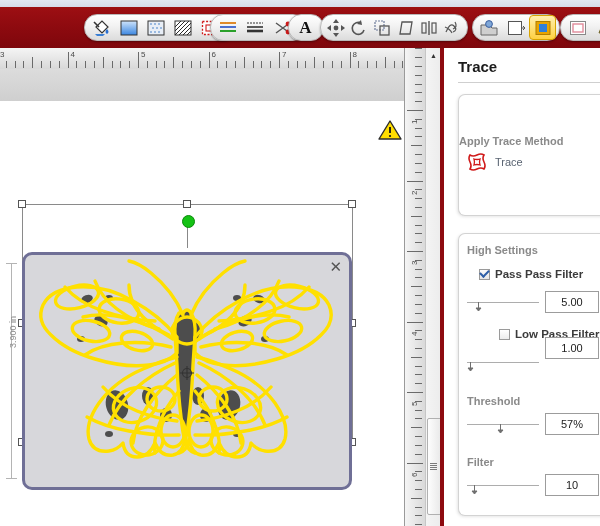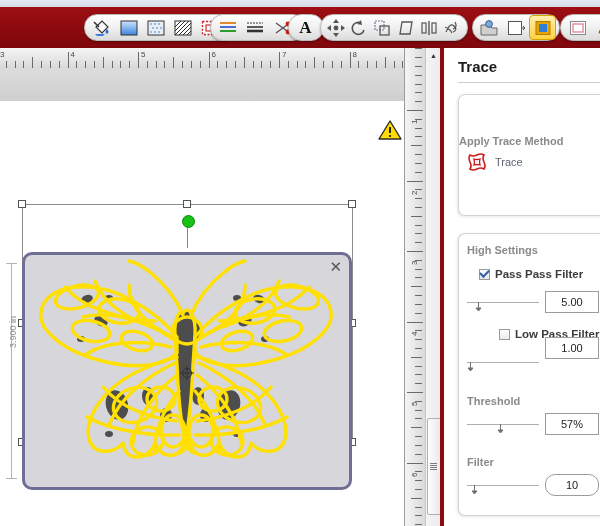--- a/index.html
+++ b/index.html
@@ -613,17 +613,17 @@
 
       <div class="sectlbl" style="left:8px;top:222px;">Filter</div>
       <div class="slider" style="left:8px;top:245px;width:72px;">
         <div class="strack" style="width:72px;"></div>
         <div class="sthumb" style="left:4px;">
           <svg width="7" height="10" viewBox="0 0 7 10">
               <path d="M3.5 0 v6 M1 6 h5 l-2.5 3z" stroke="#6f6f6f" fill="#6f6f6f"></path>
             </svg>
         </div>
       </div>
-      <div class="spin" style="left:86px;top:240px;border-radius:10px;">10</div>
+      <div class="spin" style="left:86px;top:240px;">10</div>
 
     </div>
   </div>
 </div>
 
 </body></html>

